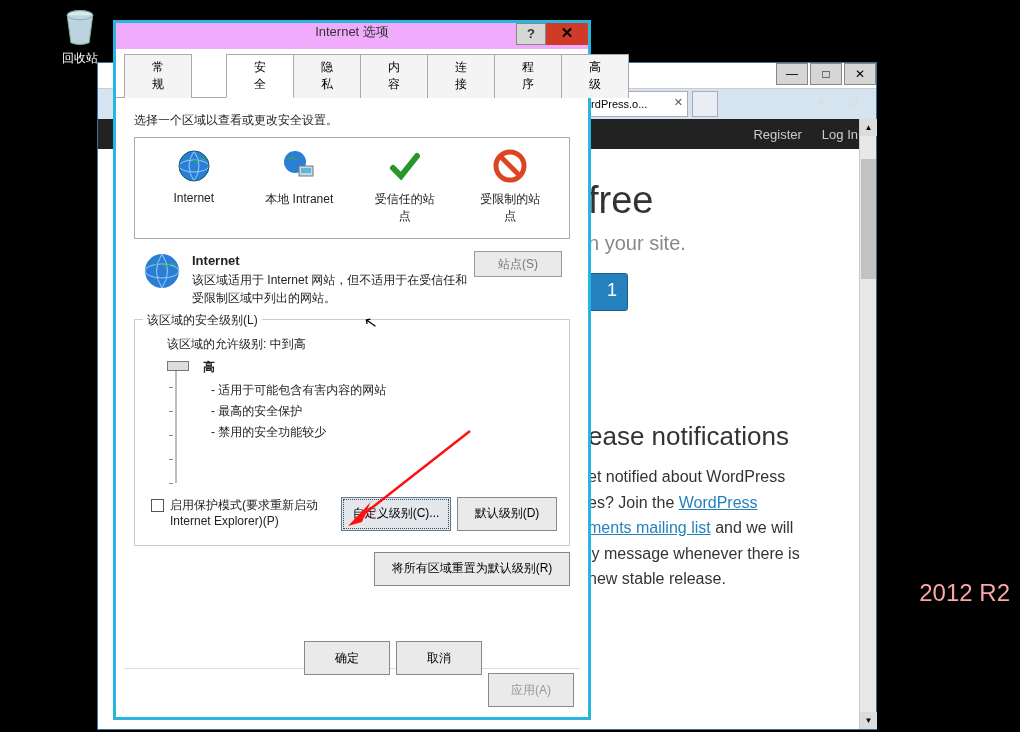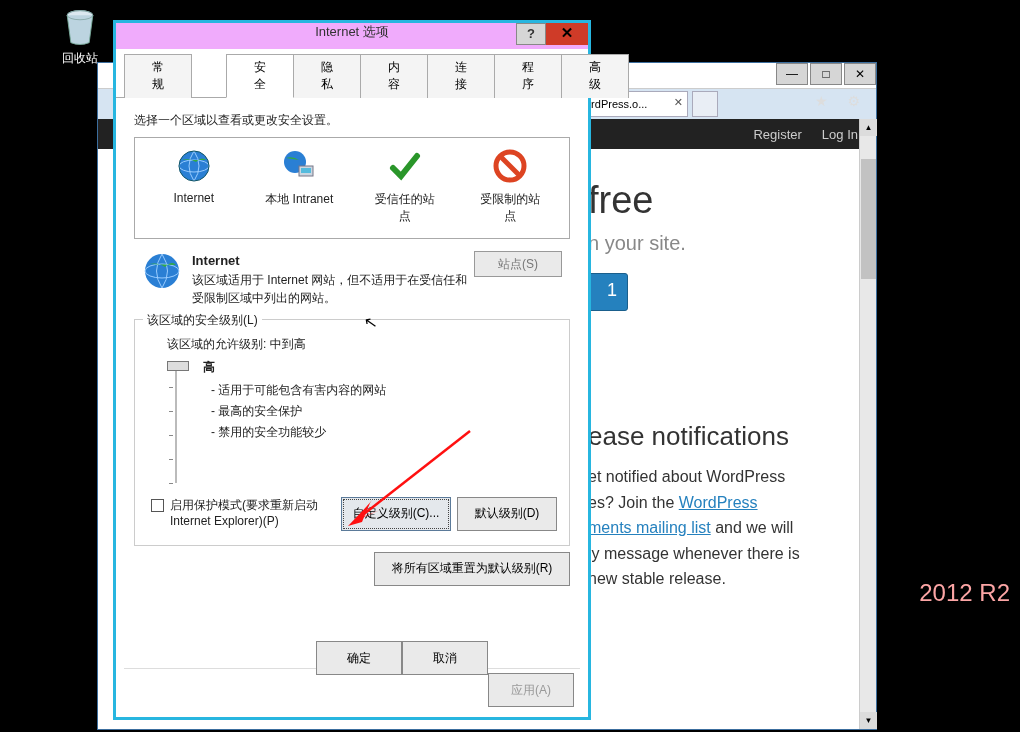--- a/index.html
+++ b/index.html
@@ -76,21 +76,21 @@
   .lvl-desc .high { font-weight:bold; margin-bottom:6px; padding-left:4px;}
   .bullet { margin:4px 0 4px 12px;}
   
   .protect-row { display:flex; align-items:flex-start; margin-top:14px;}
   .checkbox { width:13px; height:13px; border:1px solid #555; margin:2px 6px 0 4px; flex-shrink:0;}
   .btn { height:34px; border:1px solid #888; background:#eaeaea; font-size:12px; padding:0 10px; cursor:pointer;}
   .btn-focused { outline:1px dotted #444; outline-offset:-3px; background:#e4e8ec; border-color:#5b7a99;}
   .btn-reset { width:196px; margin:6px 0 0 auto; display:block;}
   .btn-disabled { color:#999;margin-top:32px; }
   
-  .dlg-footer { position:absolute; bottom:10px; right:14px; display:flex; }
+  .dlg-footer { position:absolute; bottom:10px; right:14px; display:flex; gap:6px;}
   .dlg-footer .btn { width:86px;}
   .border-sep { border-top:1px solid #ddd; position:absolute; bottom:48px; left:8px; right:8px;}
   
   
   .arrow { position:absolute; left:330px; top:426px; width:150px; height:110px; pointer-events:none; z-index:60;}
   
   .cursor { position:absolute; left:364px; top:313px; font-size:16px; color:#000; z-index:70; transform:rotate(-10deg);}
 </style>
 </head>
 <body>

